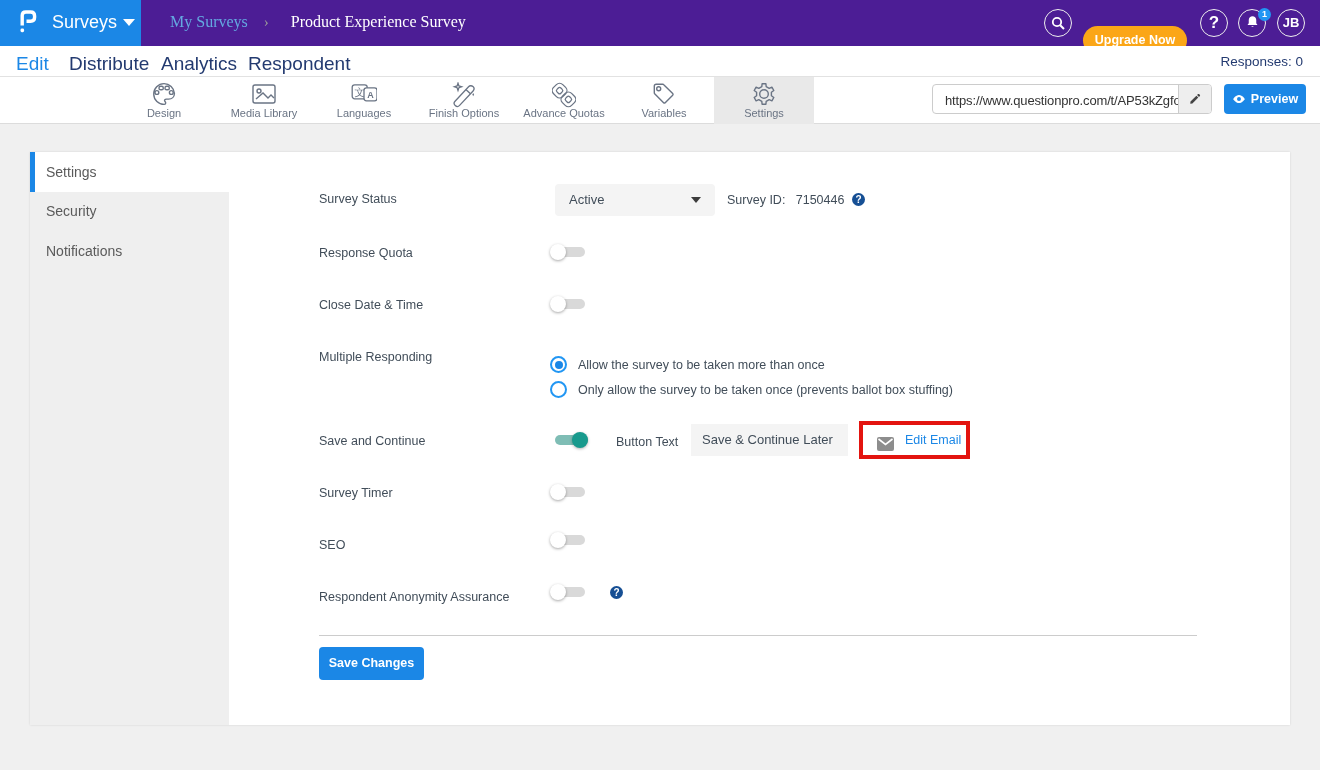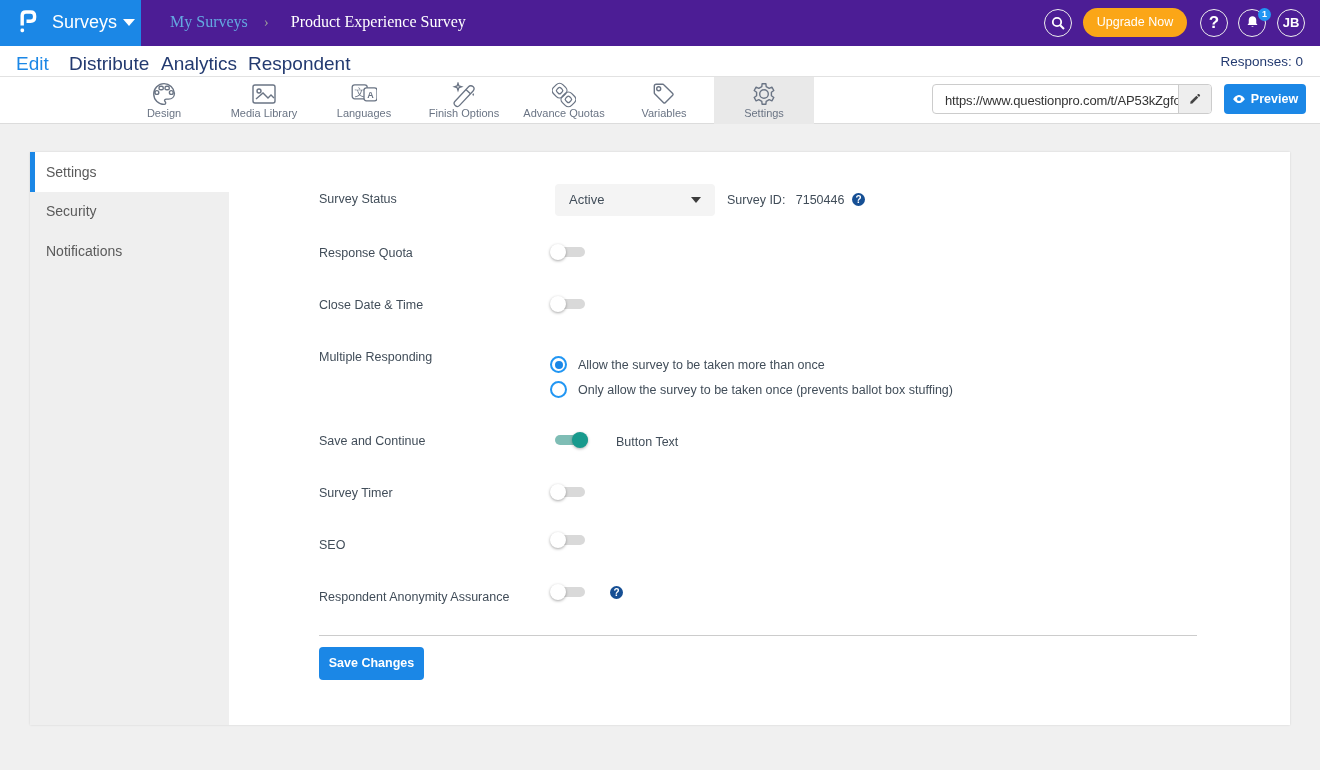--- a/index.html
+++ b/index.html
@@ -8,21 +8,21 @@
 
 .hdr { position:absolute; top:0; left:0; width:1320px; height:46px; background:#4c1d95; }
 .hdr-logo { position:absolute; top:0; left:0; width:141px; height:46px; background:#1b87e6; }
 .hdr-logo svg { position:absolute; left:20px; top:10px; }
 .hdr-logo .txt { position:absolute; left:52px; top:12px; color:#fff; font-size:18px; }
 .hdr-logo .caret { position:absolute; left:123px; top:19px; width:0; height:0; border-left:6px solid transparent; border-right:6px solid transparent; border-top:7px solid #fff; }
 .crumb { position:absolute; top:13px; left:170px; font-size:16px; color:#fff;font-family:Liberation Serif, serif; }
 .crumb .my { color:#64a9e1; }
 .crumb .sep { color:#9a9a9a; margin:0 22px 0 16px; font-size:15px; }
 .hcirc { position:absolute; top:9px; width:28px; height:28px; border:1.5px solid #eee; border-radius:50%; color:#fff; text-align:center; }
-.upgrade { position:absolute; top:8px; left:1083px; width:104px; height:29px; background:#fba617; border-radius:15px; color:#fff; font-size:12.5px; font-weight:normal; text-align:center; line-height:29px; }
+.upgrade { position:absolute; top:26px; left:1083px; width:104px; height:29px; background:#fba617; border-radius:15px; color:#fff; font-size:12.5px; font-weight:bold; text-align:center; line-height:29px; }
 .badge { position:absolute; top:-2px; right:-6px; width:13px; height:13px; background:#2196f3; border-radius:50%; color:#fff; font-size:9px; font-weight:bold; line-height:13px; text-align:center; }
 
 
 .nav { position:absolute; top:46px; left:0; width:1320px; height:31px; background:#fff; border-bottom:1px solid #e2e2e2; }
 .nav a { position:absolute; top:7px; font-size:19px; color:#233a70; text-decoration:none; }
 .nav a.active { color:#1b87e6; border-bottom:2px solid #1b87e6; padding-bottom:3px; }
 .nav .resp { position:absolute; top:8px; right:17px; font-size:13.5px; color:#233a70; }
 
 
 .toolbar { position:absolute; top:77px; left:0; width:1320px; height:47px; background:#fff; border-bottom:1px solid #dcdcdc; }
@@ -215,20 +215,28 @@
 
   <div class="row-label" style="top:198px;">Multiple Responding</div>
   <div style="position:absolute; left:520px; top:203px;"><span class="radio sel2"></span><span style="font-size:12.5px; color:#414d59; margin-left:11px; vertical-align:middle;">Allow the survey to be taken more than once</span></div>
   <div style="position:absolute; left:520px; top:228px;"><span class="radio"></span><span style="font-size:12.5px; color:#414d59; margin-left:11px; vertical-align:middle;">Only allow the survey to be taken once (prevents ballot box stuffing)</span></div>
 
   <div class="row-label" style="top:282px;">Save and Continue</div>
   <div class="tog on" style="left:525px; top:283px;">
       <div class="knob"></div>
     </div>
   <div class="row-label" style="left:586px; top:283px;">Button Text</div>
+  <div class="btninput">Save &amp; Continue Later</div>
+  <div class="redbox">
+    <svg width="17" height="14" viewBox="0 0 17 14" style="position:absolute; left:14px; top:12px;">
+        <rect x="0" y="0" width="17" height="14" rx="2" fill="#8d8d8d"></rect>
+        <path d="M1.5 2 L8.5 7.5 L15.5 2" fill="none" stroke="#fff" stroke-width="1.6"></path>
+      </svg>
+    <span style="position:absolute; left:42px; top:8px; font-size:12.5px; color:#1b87e6; white-space:nowrap;">Edit Email</span>
+  </div>
 
   <div class="row-label" style="top:334px;">Survey Timer</div>
   <div class="tog" style="left:522px; top:335px;">
       <div class="knob"></div>
     </div>
 
   <div class="row-label" style="top:386px;">SEO</div>
   <div class="tog" style="left:522px; top:383px;">
       <div class="knob"></div>
     </div>

